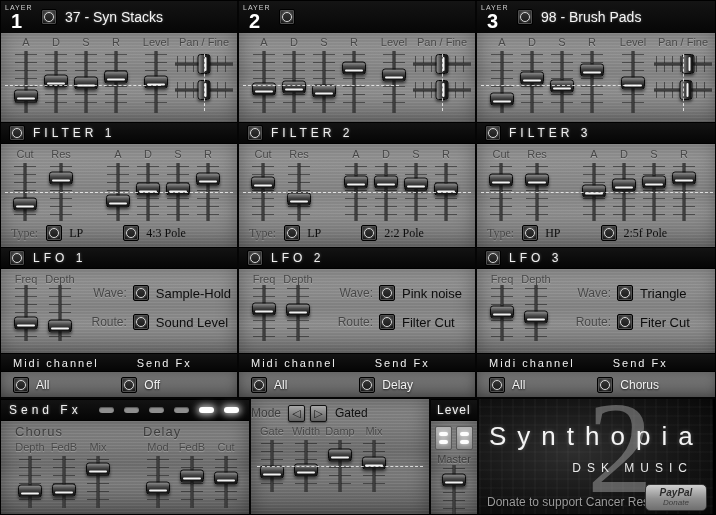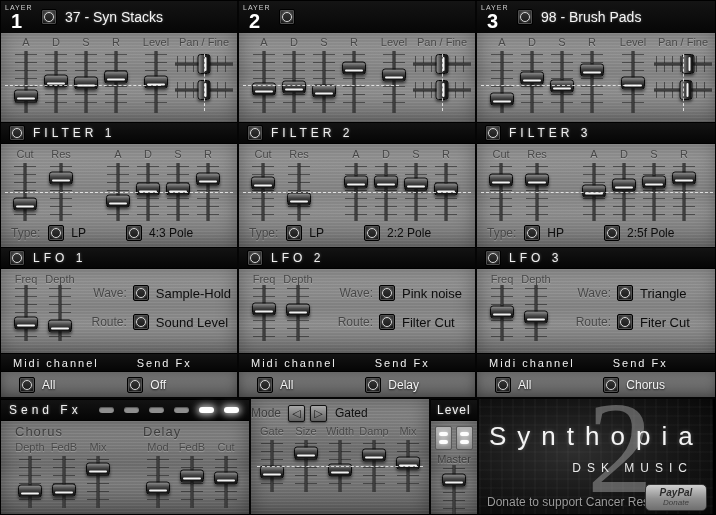--- a/index.html
+++ b/index.html
@@ -85,36 +85,36 @@
     background:linear-gradient(180deg,#a8a8a8,#5f5f5f); border:1px solid #111;
     font-size:11px; color:#111; border-radius:2px; box-shadow:0 1px 2px rgba(0,0,0,.4); }
 
   
   .adsr { height:89px; flex:none; position:relative; padding:3px 4px 0 6px; }
   .srow { display:flex; }
   .scol { display:flex; flex-direction:column; align-items:center; width:33px; }
   .scol .slabel { height:15px; }
 
   .fbody { height:103px; flex:none; position:relative; padding:4px 4px 0 6px; }
-  .typerow { display:flex; align-items:center; margin-top:4px; padding-left:4px; }
+  .typerow { display:flex; align-items:center; margin-top:4px; padding-left:4px;font-family:Liberation Serif, serif; }
   .typerow .tlabel { font-size:12px; color:#474747; text-shadow:0 1px 1px rgba(255,255,255,.3); margin-right:8px; }
   .typerow .val { margin-left:7px; }
 
   .lbody { height:84px; flex:none; position:relative; padding:4px 6px 0 8px; display:flex; }
   .lfosl { width:78px; }
   .lfosl .ll { display:flex; }
   .lfosl .slabel { width:34px; text-align:center; }
   .lforight { flex:1; display:flex; flex-direction:column; gap:13px; margin-top:12px; }
   .lforow { display:flex; align-items:center; }
   .lforow .rlabel { width:48px; text-align:right; font-size:12px; color:#474747; text-shadow:0 1px 1px rgba(255,255,255,.3); margin-right:6px; }
   .lforow .val { margin-left:7px; font-size:13px; }
 
   .mhdr { height:19px; background:linear-gradient(180deg,#131313,#050505); display:flex; align-items:center; flex:none;
     color:#f0f0f0; font-size:11px; letter-spacing:2px; border-top:1px solid #000; border-bottom:1px solid #000; }
-  .mrow { height:25px; flex:none; display:flex; align-items:center; padding-left:18px;
+  .mrow { height:25px; flex:none; display:flex; align-items:center; padding-left:12px;
     background:linear-gradient(180deg,#7b7b7b,#5e5e5e); box-shadow:inset 0 0 12px rgba(0,0,0,.35); }
   .mrow .wval { font-size:12px; color:#f3f3f3; margin-left:7px; text-shadow:0 1px 2px rgba(0,0,0,.8); }
 
   
   .bottom { display:flex; height:119px; border-top:2px solid #050505; }
   .bpanel { position:relative; }
   .sendfx { width:250px; border-right:2px solid #050505; display:flex; flex-direction:column; }
   .reverbp { width:180px; border-right:2px solid #050505; display:flex; flex-direction:column; }
   .levelp { width:48px; border-right:2px solid #050505; display:flex; flex-direction:column; }
   .brand { width:234px; position:relative;
@@ -822,28 +822,20 @@
         <div class="srow rvbody">
           <div class="scol">
             <span class="slabel">Gate</span>
             <div class="vs h52">
                 <div class="ticks"></div>
                 <div class="rail"></div>
                 <div class="knob" style="top: 62%;"></div>
               </div>
           </div>
           <div class="scol">
-            <span class="slabel">Size</span>
-            <div class="vs h52">
-                <div class="ticks"></div>
-                <div class="rail"></div>
-                <div class="knob" style="top: 25%;"></div>
-              </div>
-          </div>
-          <div class="scol">
             <span class="slabel">Width</span>
             <div class="vs h52">
                 <div class="ticks"></div>
                 <div class="rail"></div>
                 <div class="knob" style="top: 58%;"></div>
               </div>
           </div>
           <div class="scol">
             <span class="slabel">Damp</span>
             <div class="vs h52">

